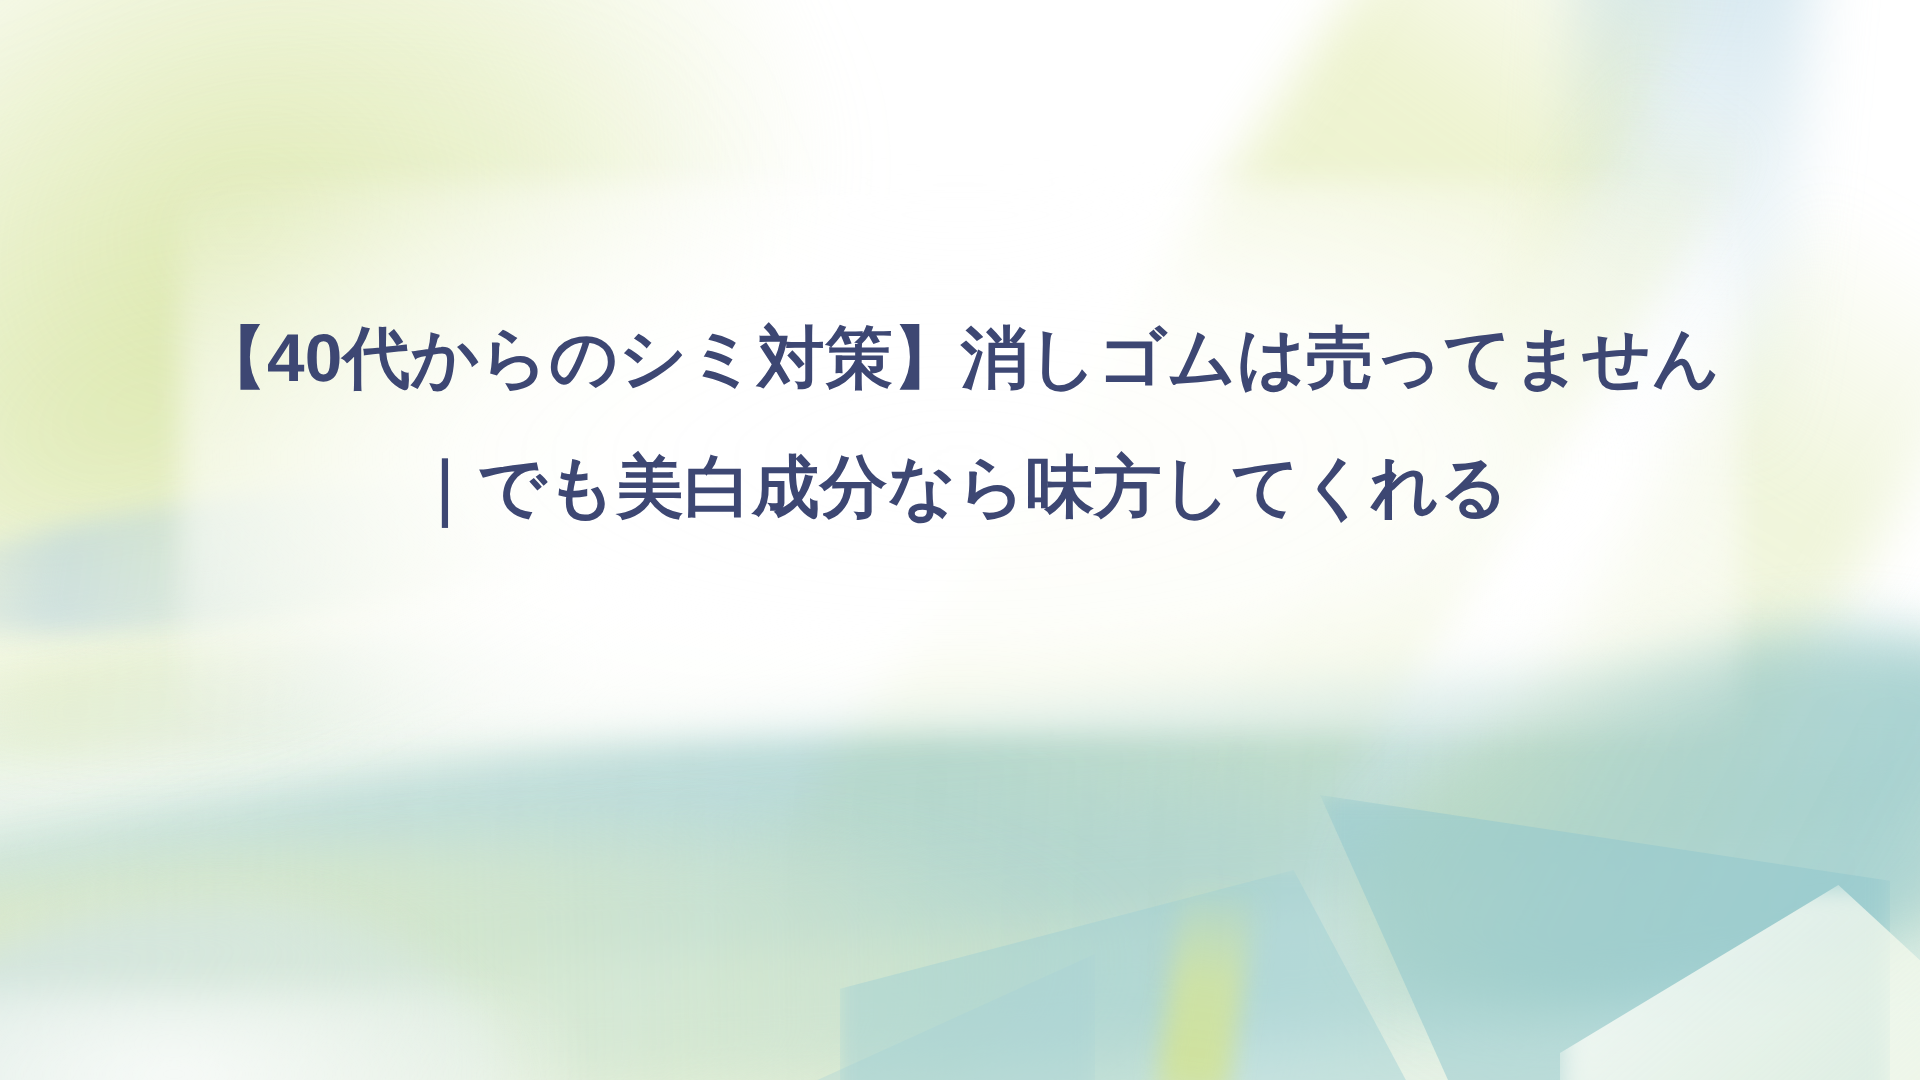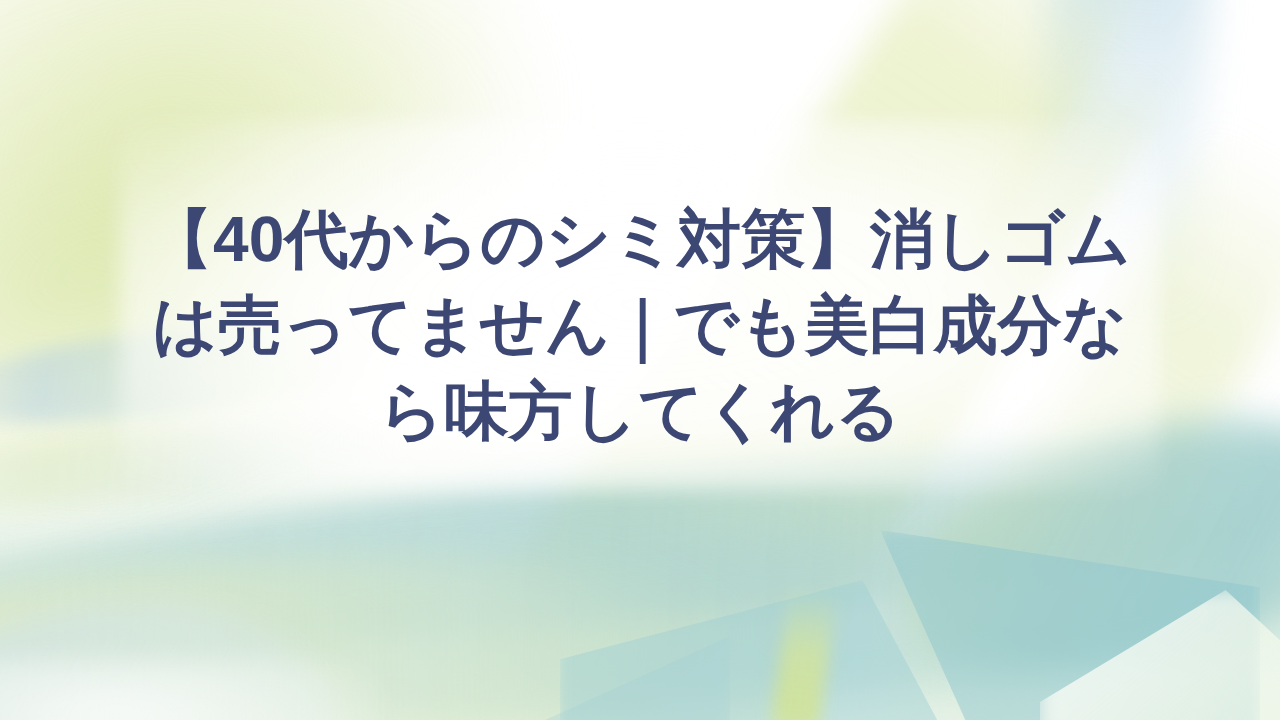--- a/index.html
+++ b/index.html
@@ -299,21 +299,21 @@
     left: 0;
     right: 0;
     top: 196px;
     z-index: 10;
     text-align: center;
     padding: 0 130px;
     box-sizing: border-box;
   }
   .headline-text {
     display: block;
-    font-size: 64px;
+    font-size: 45px;
     font-weight: 700;
     line-height: 86px;
     letter-spacing: 0.2px;
     color: #3d4773;
     white-space: pre-line;
     text-rendering: geometricPrecision;
   }
 </style>
 </head>
 <body>

